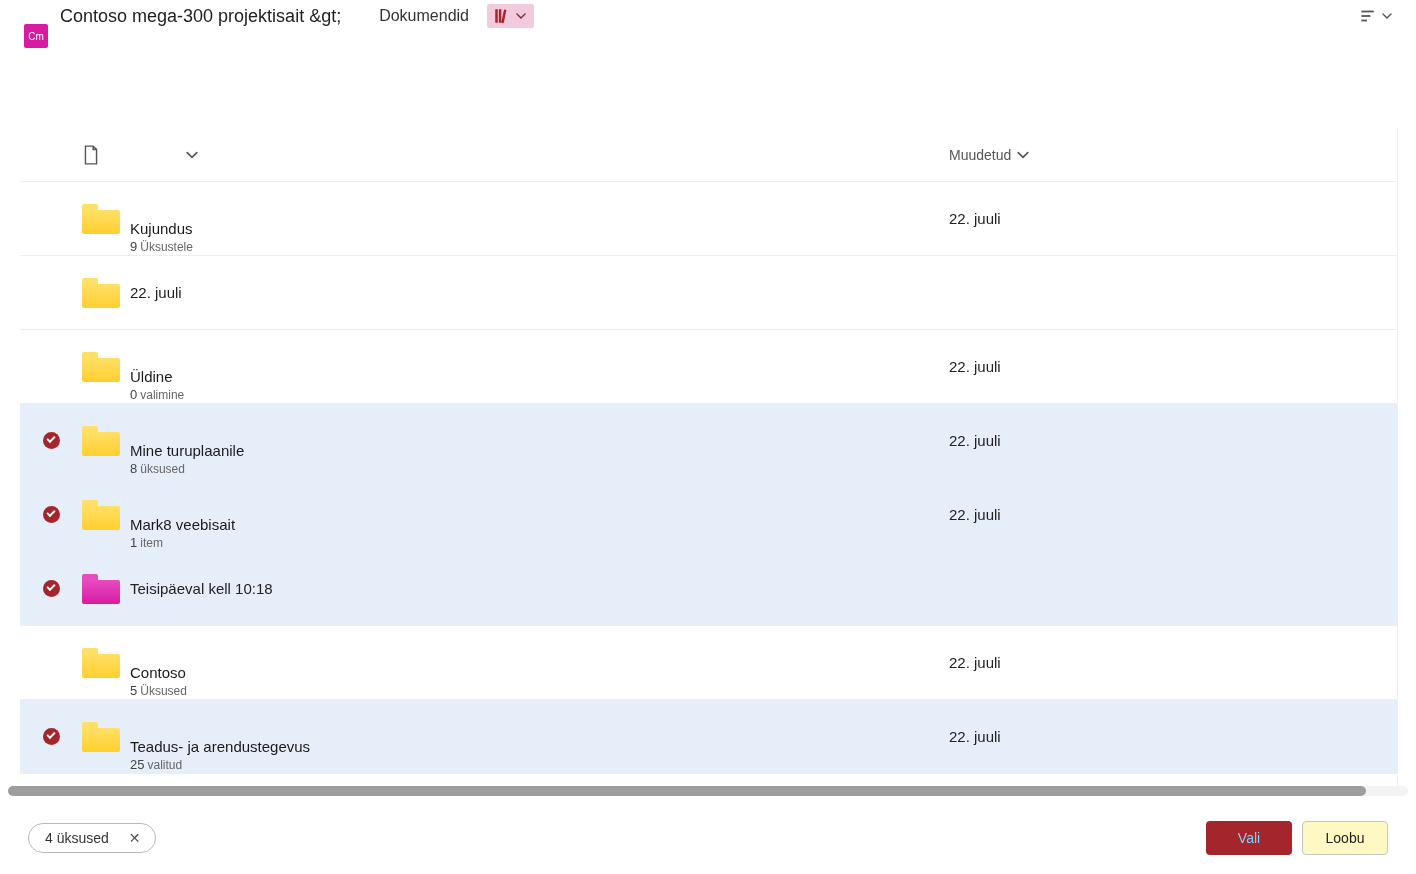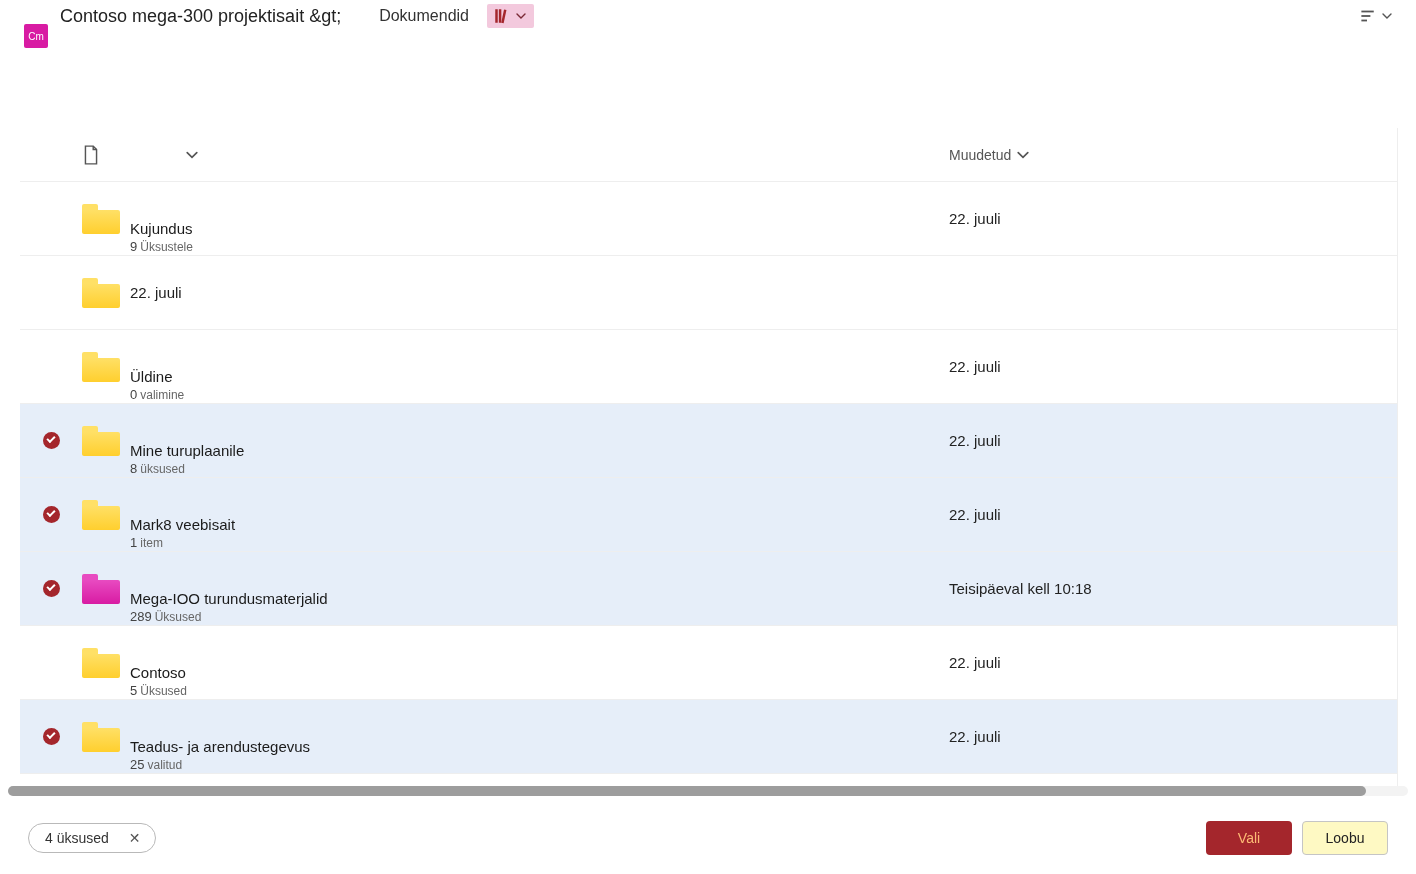--- a/index.html
+++ b/index.html
@@ -167,21 +167,21 @@
   .pill-close { font-size: 14px; color:#555; }
   .footer .spacer { flex: 1; }
   .btn {
     min-width: 86px;
     height: 34px;
     border-radius: 4px;
     font-size: 14px;
     display: inline-flex; align-items:center; justify-content:center;
     cursor: pointer;
   }
-  .btn-primary { background: #a4262c; color: #fdba74; border: none; }
+  .btn-primary { background: #a4262c; color: #7dd3fc; border: none; }
   .btn-secondary { background: #fef9c3; color: #222; border: 1px solid #c5c5c5; }
 </style>
 </head>
 <body>
 
 <div class="outer">
 
 
   <div class="breadcrumb-row">
     <div class="site-logo">Cm</div>
@@ -331,26 +331,20 @@
           <div class="row selected">
             <div class="col-check">
               <div class="check-circle"></div>
             </div>
             <div class="col-icon">
               <div class="folder-icon folder-pink">
                 <div class="folder-tab"></div>
                 <div class="folder-body"></div>
               </div>
             </div>
-            <div class="col-name">
-              <div class="item-text">
-                <div class="item-name">Mega-IOO turundusmaterjalid</div>
-                <div class="item-meta"><span class="count">289</span><span class="unit">Üksused</span></div>
-              </div>
-            </div>
             <div class="col-date">
               <span class="date-text">Teisipäeval kell 10:18</span>
             </div>
           </div>
           <div class="row">
             <div class="col-check"></div>
             <div class="col-icon">
               <div class="folder-icon folder-yellow">
                 <div class="folder-tab"></div>
                 <div class="folder-body"></div>

